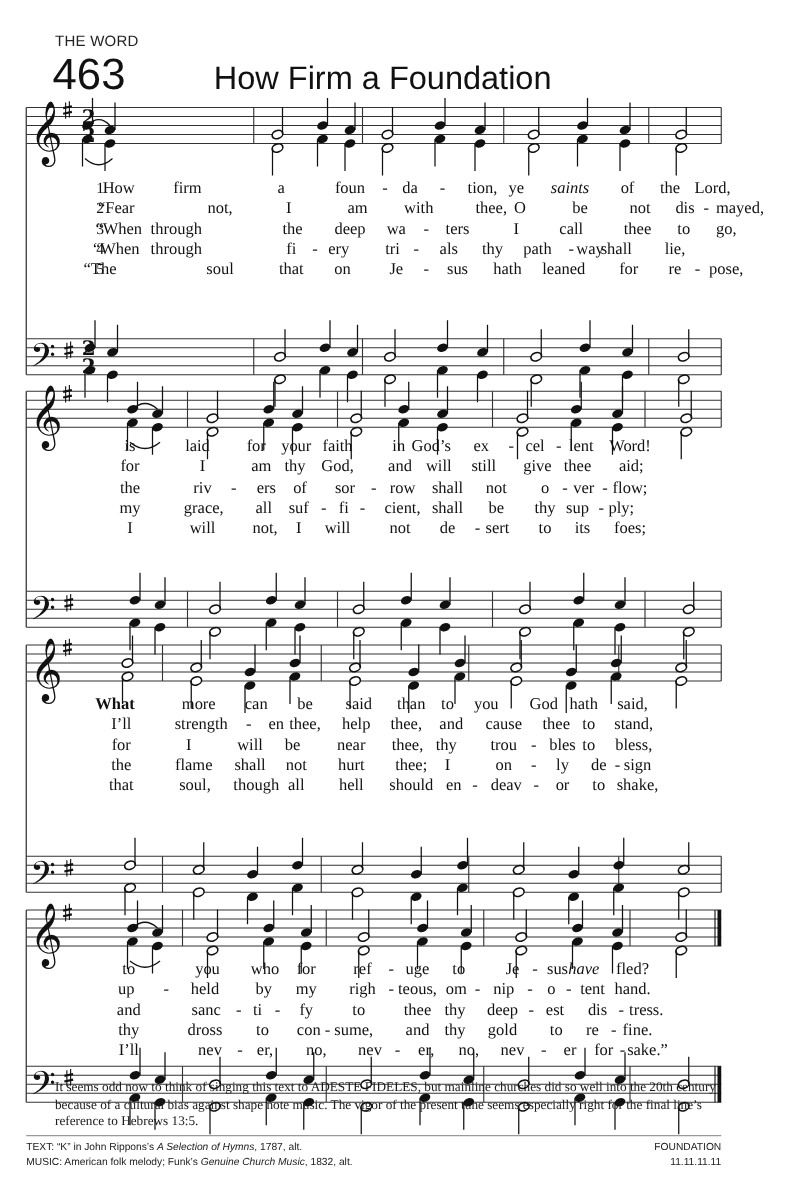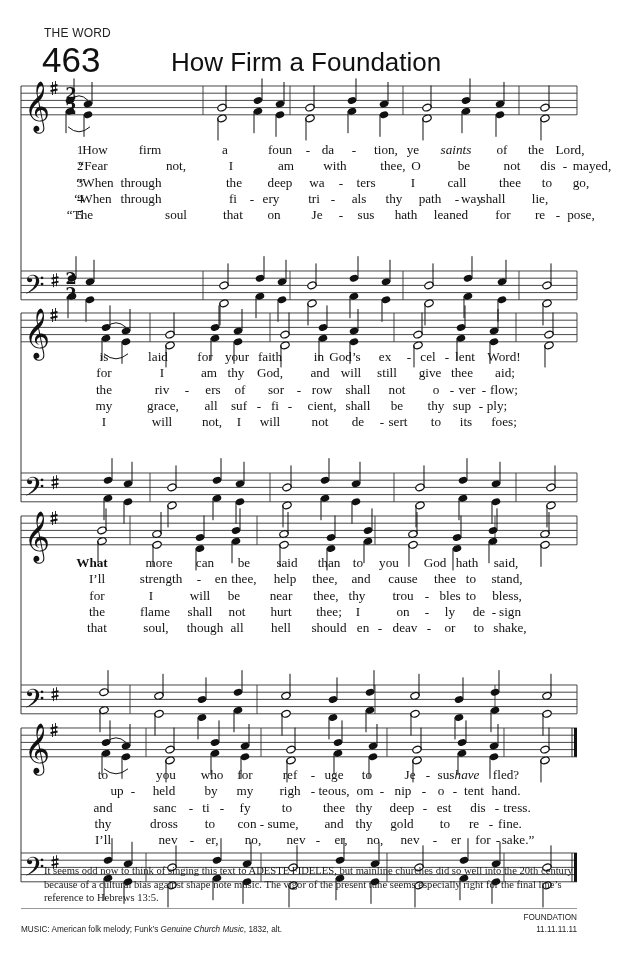--- a/index.html
+++ b/index.html
@@ -814,21 +814,21 @@
         <span class="hy" style="left: 313px;">-</span>
         <span class="syl" style="left: 334px;">uge</span>
         <span class="syl" style="left: 367px;">to</span>
         <span class="syl" style="left: 410px;">Je</span>
         <span class="hy" style="left: 428px;">-</span>
         <span class="syl" style="left: 446px;">sus</span>
         <span class="syl" style="left: 467px; font-style: italic;">have</span>
         <span class="syl" style="left: 506px;">fled?</span>
       </div>
       <div class="lyric-line" style="top: 16.3px;">
-        <span class="syl" style="left: 117px; text-align: right;">up</span>
+        <span class="syl" style="left: 101px; text-align: right;">up</span>
         <span class="hy" style="left: 133px;">-</span>
         <span class="syl" style="left: 164px;">held</span>
         <span class="syl" style="left: 211px;">by</span>
         <span class="syl" style="left: 245px;">my</span>
         <span class="syl" style="left: 290px;">righ</span>
         <span class="hy" style="left: 313px;">-</span>
         <span class="syl" style="left: 334px;">teous,</span>
         <span class="syl" style="left: 365px; font-family: Liberation Serif, serif;">om</span>
         <span class="hy" style="left: 382px;">-</span>
         <span class="syl" style="left: 403px;">nip</span>
@@ -887,19 +887,20 @@
         <span class="hy" style="left: 498px;">-</span>
         <span class="syl" style="left: 518px;">sake.”</span>
       </div>
     </div>
   </div>
 
 <div class="commentary">It seems odd now to think of singing this text to ADESTE FIDELES, but mainline churches did so well into the 20th century because of a cultural bias against shape note music. The vigor of the present tune seems especially right for the final line’s reference to Hebrews 13:5.</div>
 <div class="rule"></div>
 <div class="credits">
   <div class="credit-row">
+    <span class="credit-left"><span>TEXT: “K” in John Rippons’s </span><i>A Selection of Hymns</i><span>, 1787, alt.</span></span>
     <span class="credit-right">FOUNDATION</span>
   </div>
   <div class="credit-row">
     <span class="credit-left"><span>MUSIC: American folk melody; Funk’s </span><i>Genuine Church Music</i><span>, 1832, alt.</span></span>
     <span class="credit-right">11.11.11.11</span>
   </div>
 </div>
 
 </body></html>

